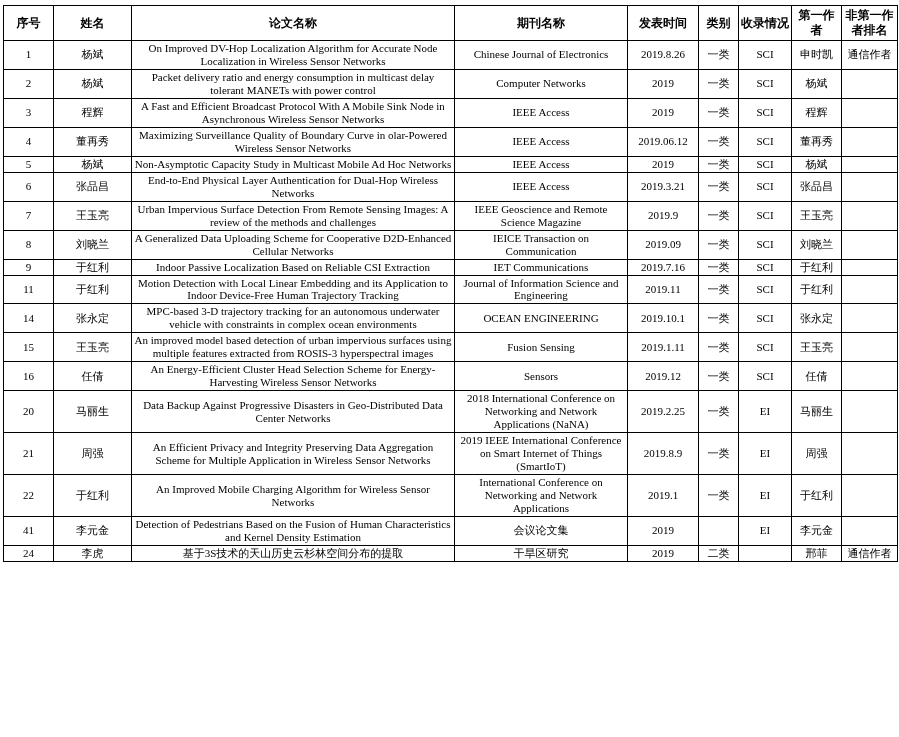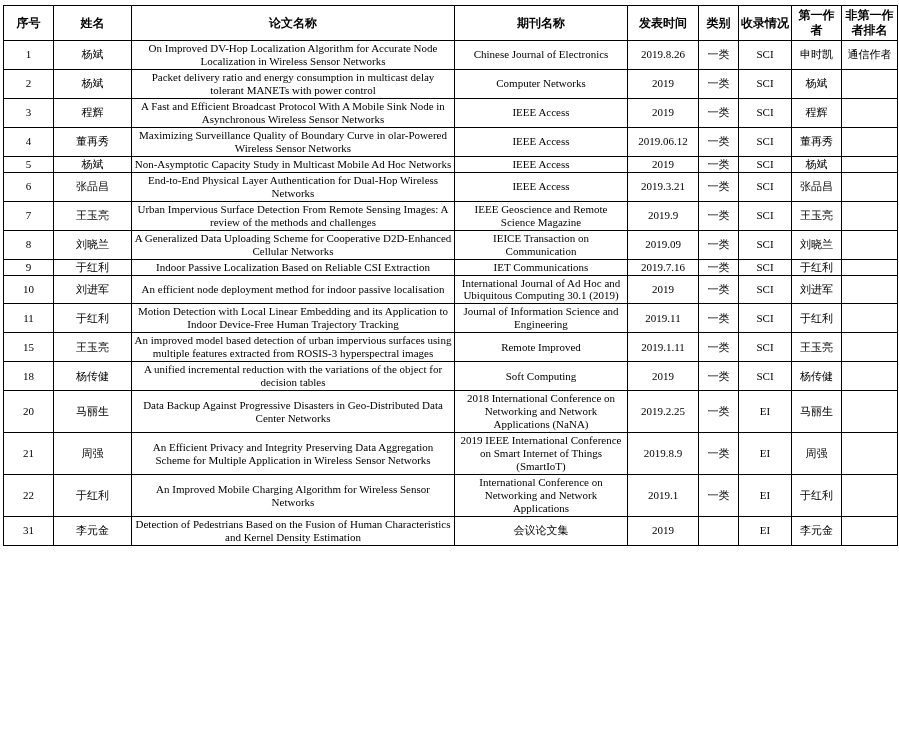--- a/index.html
+++ b/index.html
@@ -175,61 +175,61 @@
           <td>于红利</td>
           <td>Indoor Passive Localization Based on Reliable CSI Extraction</td>
           <td>IET Communications</td>
           <td>2019.7.16</td>
           <td>一类</td>
           <td>SCI</td>
           <td>于红利</td>
           <td></td>
         </tr>
         <tr>
-          <td>10</td>
-          <td>刘进军</td>
-          <td>An efficient node deployment method for indoor passive localisation</td>
-          <td>International Journal of Ad Hoc and Ubiquitous Computing 30.1 (2019)</td>
-          <td>2019</td>
-          <td>一类</td>
-          <td>SCI</td>
-          <td>刘进军</td>
-          <td></td>
-        </tr>
-        <tr>
           <td>11</td>
           <td>于红利</td>
           <td>Motion Detection with Local Linear Embedding and its Application to Indoor Device-Free Human Trajectory Tracking</td>
           <td>Journal of Information Science and Engineering</td>
           <td>2019.11</td>
           <td>一类</td>
           <td>SCI</td>
           <td>于红利</td>
           <td></td>
         </tr>
         <tr>
+          <td>14</td>
+          <td>张永定</td>
+          <td>MPC-based 3-D trajectory tracking for an autonomous underwater vehicle with constraints in complex ocean environments</td>
+          <td>OCEAN ENGINEERING</td>
+          <td>2019.10.1</td>
+          <td>一类</td>
+          <td>SCI</td>
+          <td>张永定</td>
+          <td></td>
+        </tr>
+        <tr>
           <td>15</td>
           <td>王玉亮</td>
           <td>An improved model based detection of urban impervious surfaces using multiple features extracted from ROSIS-3 hyperspectral images</td>
-          <td>Remote Improved</td>
+          <td>Fusion Sensing</td>
           <td>2019.1.11</td>
           <td>一类</td>
           <td>SCI</td>
           <td>王玉亮</td>
           <td></td>
         </tr>
         <tr>
-          <td>18</td>
-          <td>杨传健</td>
-          <td>A unified incremental reduction with the variations of the object for decision tables</td>
-          <td>Soft Computing</td>
-          <td>2019</td>
-          <td>一类</td>
-          <td>SCI</td>
-          <td>杨传健</td>
+          <td>16</td>
+          <td>任倩</td>
+          <td>An Energy-Efficient Cluster Head Selection Scheme for Energy-Harvesting Wireless Sensor Networks</td>
+          <td>Sensors</td>
+          <td>2019.12</td>
+          <td>一类</td>
+          <td>SCI</td>
+          <td>任倩</td>
           <td></td>
         </tr>
         <tr>
           <td>20</td>
           <td>马丽生</td>
           <td>Data Backup Against Progressive Disasters in Geo-Distributed Data Center Networks</td>
           <td>2018 International Conference on Networking and Network Applications (NaNA)</td>
           <td>2019.2.25</td>
           <td>一类</td>
           <td>EI</td>
@@ -252,25 +252,36 @@
           <td>于红利</td>
           <td>An Improved Mobile Charging Algorithm for Wireless Sensor Networks</td>
           <td>International Conference on Networking and Network Applications</td>
           <td>2019.1</td>
           <td>一类</td>
           <td>EI</td>
           <td>于红利</td>
           <td></td>
         </tr>
         <tr>
-          <td>31</td>
+          <td>41</td>
           <td>李元金</td>
           <td>Detection of Pedestrians Based on the Fusion of Human Characteristics and Kernel Density Estimation</td>
           <td>会议论文集</td>
           <td>2019</td>
           <td></td>
           <td>EI</td>
           <td>李元金</td>
           <td></td>
+        </tr>
+        <tr>
+          <td>24</td>
+          <td>李虎</td>
+          <td>基于3S技术的天山历史云杉林空间分布的提取</td>
+          <td>干旱区研究</td>
+          <td>2019</td>
+          <td>二类</td>
+          <td></td>
+          <td>邢菲</td>
+          <td>通信作者</td>
         </tr>
       </tbody>
   </table>
 </div>
 
 </body></html>

